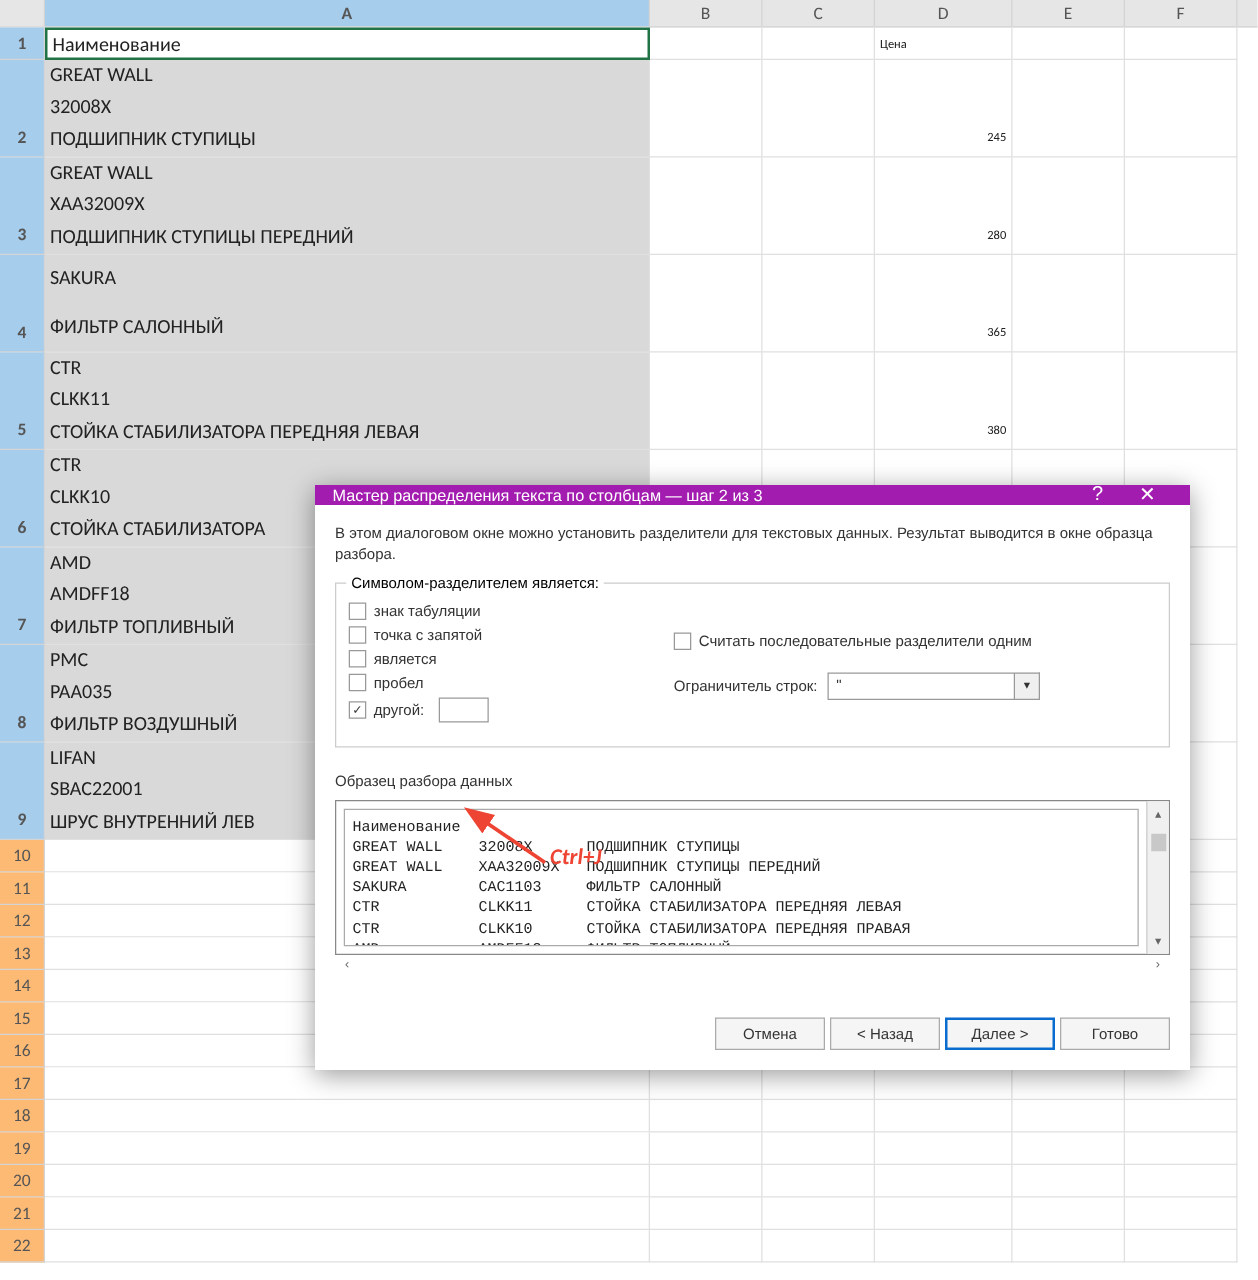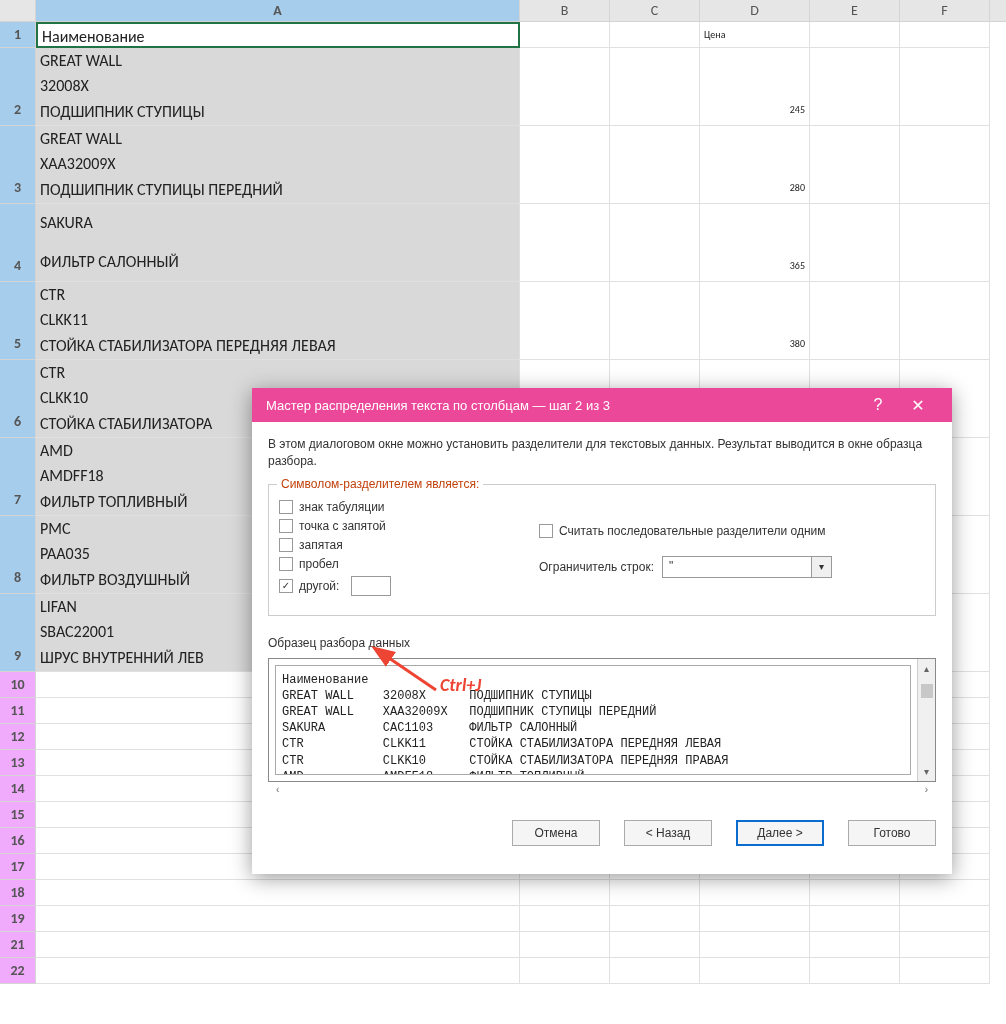--- a/index.html
+++ b/index.html
@@ -8,62 +8,62 @@
 
 .sheet { position: absolute; top: 0; left: 0; right: 0; bottom: 0; }
 .colhdr { display: flex; height: 22px; background: #e6e6e6; border-bottom: 1px solid #d4d4d4; }
 .corner { width: 36px; border-right: 1px solid #d4d4d4; background: #e6e6e6; }
 .ch { text-align: center; font-size: 14px; color: #555; border-right: 1px solid #d4d4d4; line-height: 22px; }
 .cA { width: 484px; background: #a6cdec; font-weight: bold; }
 .cB, .cC, .cE, .cF { width: 90px; }
 .cD { width: 110px; }
 .rows { }
 .row { display: flex; height: 26px; }
-.rh { width: 36px; background: #f0abfc; border-right: 1px solid #d4d4d4; border-bottom: 1px solid #d4d4d4; text-align: center; font-size: 14px; color: #555; line-height: 26px; font-weight: bold; }
+.rh { width: 36px; background: #fdba74; border-right: 1px solid #d4d4d4; border-bottom: 1px solid #d4d4d4; text-align: center; font-size: 14px; color: #555; line-height: 26px; }
 .rh.sel { background: #a6cdec; font-weight: bold; }
 .cell { border-right: 1px solid #e0e0e0; border-bottom: 1px solid #e0e0e0; padding: 0 4px; font-size: 16px; color: #222; line-height: 26px; white-space: nowrap; overflow: hidden; }
 .cellA { width: 484px; background: #d9d9d9; }
 .cellA.active { border: 2px solid #217346; background: #fff; }
 .cellB, .cellC, .cellE, .cellF { width: 90px; }
 .cellD { width: 110px; text-align: right; font-size: 10px; }
 .row.tall { height: 78px; }
 .row.tall .cell, .row.tall .rh { height: 78px; }
 .row.tall .cellA { display: flex; flex-direction: column; justify-content: space-around; line-height: 24px; }
 .row.tall .cellD, .row.tall .rh { display: flex; align-items: flex-end; justify-content: center; }
 .row.tall .cellD { justify-content: flex-end; padding-bottom: 2px; }
 .row.tall .rh { justify-content: center; padding-bottom: 2px; }
 
 
 .dialog { position: absolute; left: 252px; top: 388px; width: 700px; background: #fff; box-shadow: 0 4px 20px rgba(0,0,0,0.4); font-family: "Segoe UI", Tahoma, sans-serif; font-size: 12px; }
-.dlg-title { background: #ec4899; color: #fff; height: 34px; display: flex; align-items: center; padding: 0 14px; font-size: 13px; }
+.dlg-title { background: #a21caf; color: #fff; height: 16px; display: flex; align-items: center; padding: 0 14px; font-size: 13px; }
 .dlg-title .spacer { flex: 1; }
 .dlg-title .help, .dlg-title .close { width: 40px; text-align: center; font-size: 16px; cursor: pointer; }
-.dlg-body { padding: 14px 16px 28px 16px; color: #333; }
+.dlg-body { padding: 14px 16px 16px 16px; color: #333; }
 .dlg-desc { font-size: 12px; line-height: 1.4; margin-bottom: 14px; }
 .fieldset { border: 1px solid #ccc; padding: 10px 10px 14px 10px; position: relative; }
-.fieldset .legend { position: absolute; top: -8px; left: 8px; background: #fff; padding: 0 4px; font-size: 12px; color: #c2410c; }
+.fieldset .legend { position: absolute; top: -8px; left: 8px; background: #fff; padding: 0 4px; font-size: 12px; color: #000000; }
 .delim-wrap { display: flex; gap: 30px; }
 .delim-left { width: 230px; }
 .delim-right { flex: 1; padding-top: 24px; }
 .cb-row { display: flex; align-items: center; gap: 6px; margin: 5px 0; font-size: 12px; }
 .cb { width: 14px; height: 14px; border: 1px solid #999; background: #fff; display: inline-flex; align-items: center; justify-content: center; font-size: 10px; color: #333; }
 .cb.checked::before { content: "✓"; }
 .other-input { width: 40px; height: 20px; border: 1px solid #999; margin-left: 6px; }
 .qual-row { display: flex; align-items: center; gap: 8px; margin-top: 18px; font-size: 12px; }
 .qual-select { display: flex; align-items: center; }
 .qual-select .txt { width: 150px; height: 22px; border: 1px solid #999; padding: 2px 6px; background: #fff; }
 .qual-select .dd { width: 20px; height: 22px; border: 1px solid #999; border-left: none; background: #f0f0f0; text-align: center; font-size: 10px; line-height: 20px; }
 .preview-label { font-size: 12px; margin: 20px 0 8px 0; }
 .preview-box { border: 1px solid #888; height: 124px; position: relative; display: flex; }
 .preview-content { flex: 1; padding: 6px; font-family: "Courier New", monospace; font-size: 12px; white-space: pre; overflow: hidden; color: #222; line-height: 1.35; border: 1px solid #aaa; margin: 6px; }
 .preview-scroll { width: 18px; background: #f0f0f0; border-left: 1px solid #ccc; display: flex; flex-direction: column; align-items: center; }
 .preview-scroll .arr { font-size: 10px; color: #666; padding: 4px 0; }
 .preview-scroll .thumb { width: 12px; height: 14px; background: #c8c8c8; margin-top: 6px; }
 .hscroll { height: 18px; display: flex; justify-content: space-between; padding: 2px 8px; font-size: 10px; color: #666; }
-.dlg-buttons { display: flex; justify-content: flex-end; gap: 24px; margin-top: 20px; }
+.dlg-buttons { display: flex; justify-content: flex-end; gap: 4px; margin-top: 32px; }
 .dlg-btn { width: 88px; height: 26px; border: 1px solid #aaa; background: #f5f5f5; font-size: 12px; text-align: center; line-height: 24px; cursor: pointer; }
 .dlg-btn.primary { border: 2px solid #0a6cce; line-height: 22px; }
 
 
 .annot { position: absolute; left: 380px; top: 650px; pointer-events: none; }
 .annot svg { overflow: visible; }
 .annot-text { position: absolute; left: 440px; top: 674px; color: #e43; font-size: 18px; font-weight: bold; font-family: Calibri, Arial, sans-serif; pointer-events: none; font-style: italic; }
 </style>
 </head>
 <body>
@@ -267,20 +267,29 @@
         <div class="rh">18</div>
     <div class="cell cellA" style="background:#fff"></div>
     <div class="cell cellB"></div>
     <div class="cell cellC"></div>
     <div class="cell cellD"></div>
     <div class="cell cellE"></div>
     <div class="cell cellF"></div>
       </div>
       <div class="row">
         <div class="rh">19</div>
+    <div class="cell cellA" style="background:#fff"></div>
+    <div class="cell cellB"></div>
+    <div class="cell cellC"></div>
+    <div class="cell cellD"></div>
+    <div class="cell cellE"></div>
+    <div class="cell cellF"></div>
+      </div>
+      <div class="row">
+        <div class="rh">20</div>
     <div class="cell cellA" style="background:#fff"></div>
     <div class="cell cellB"></div>
     <div class="cell cellC"></div>
     <div class="cell cellD"></div>
     <div class="cell cellE"></div>
     <div class="cell cellF"></div>
       </div>
       <div class="row">
         <div class="rh">21</div>
     <div class="cell cellA" style="background:#fff"></div>
@@ -318,21 +327,21 @@
           <div class="cb-row">
               <span class="cb"></span>
               <span>знак табуляции</span>
             </div>
           <div class="cb-row">
               <span class="cb"></span>
               <span>точка с запятой</span>
             </div>
           <div class="cb-row">
               <span class="cb"></span>
-              <span>запятая</span>
+              <span>является</span>
             </div>
           <div class="cb-row">
               <span class="cb"></span>
               <span>пробел</span>
             </div>
           <div class="cb-row">
               <span class="cb checked"></span>
               <span>другой:</span>
               <span class="other-input"></span>
             </div>

